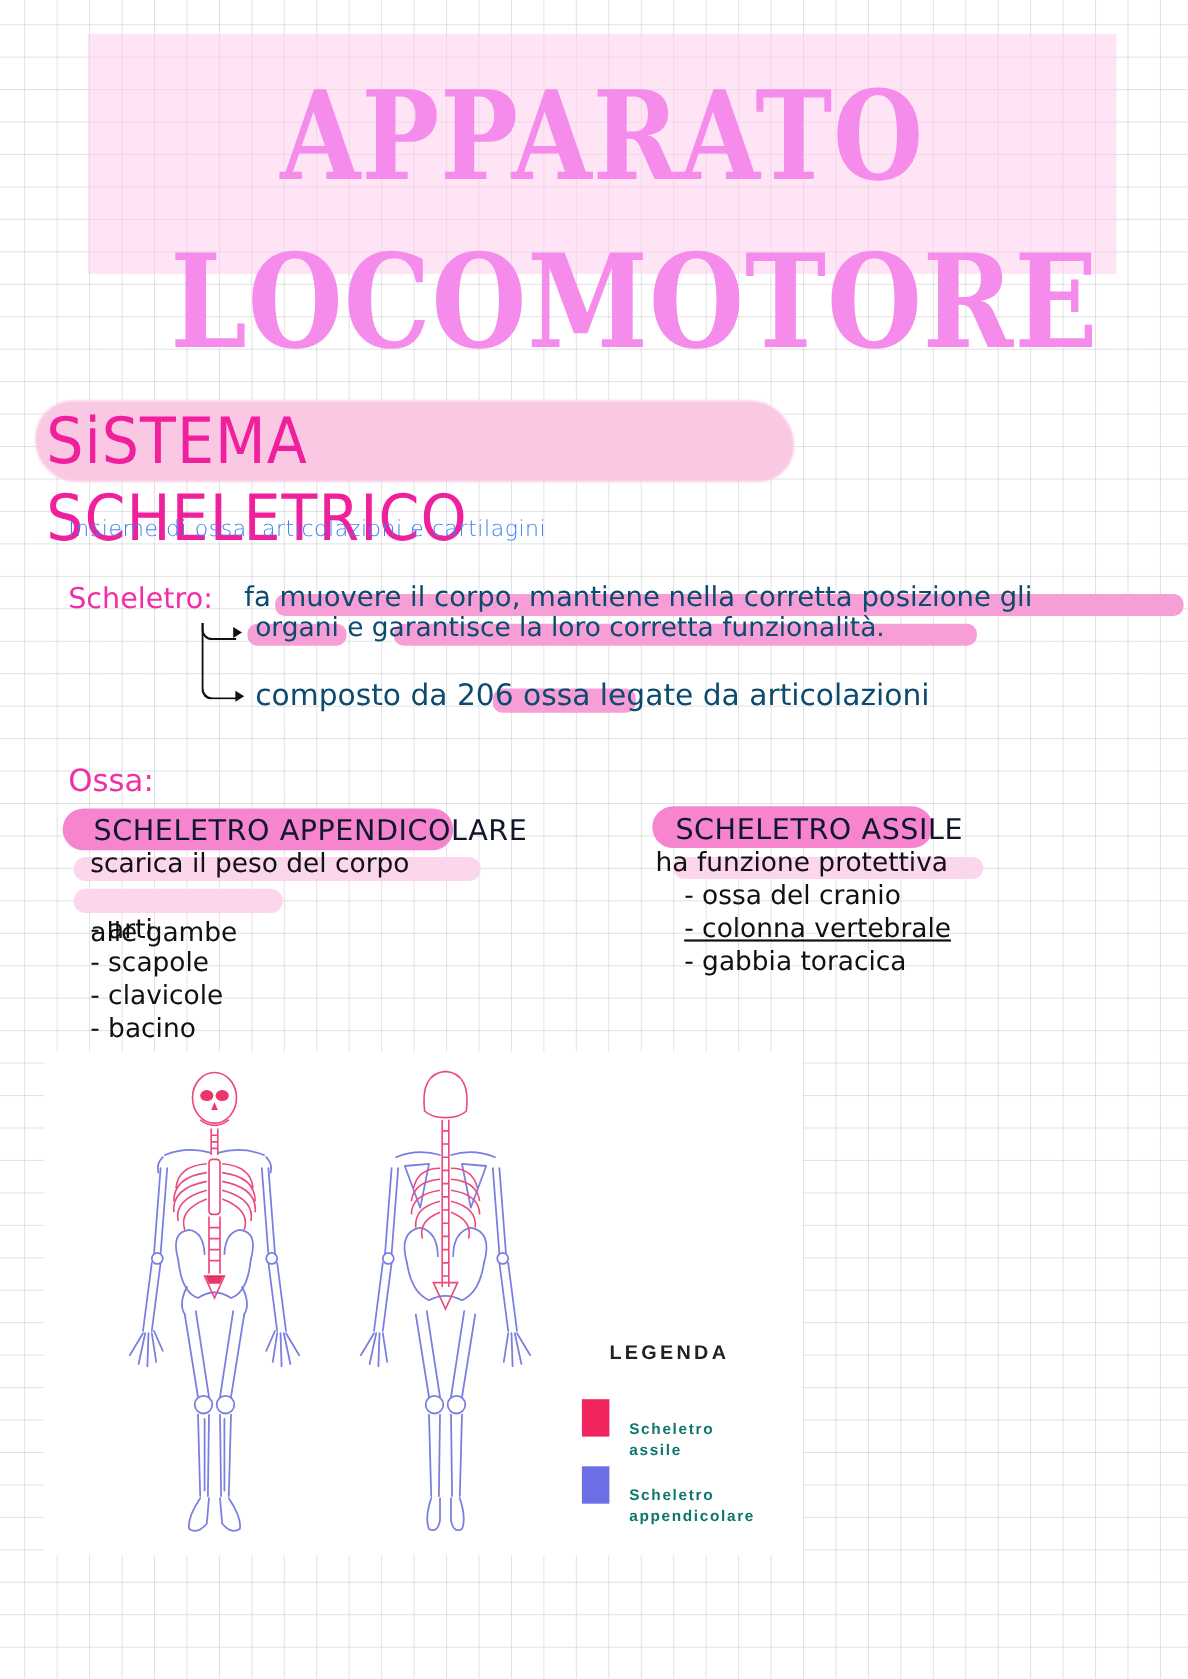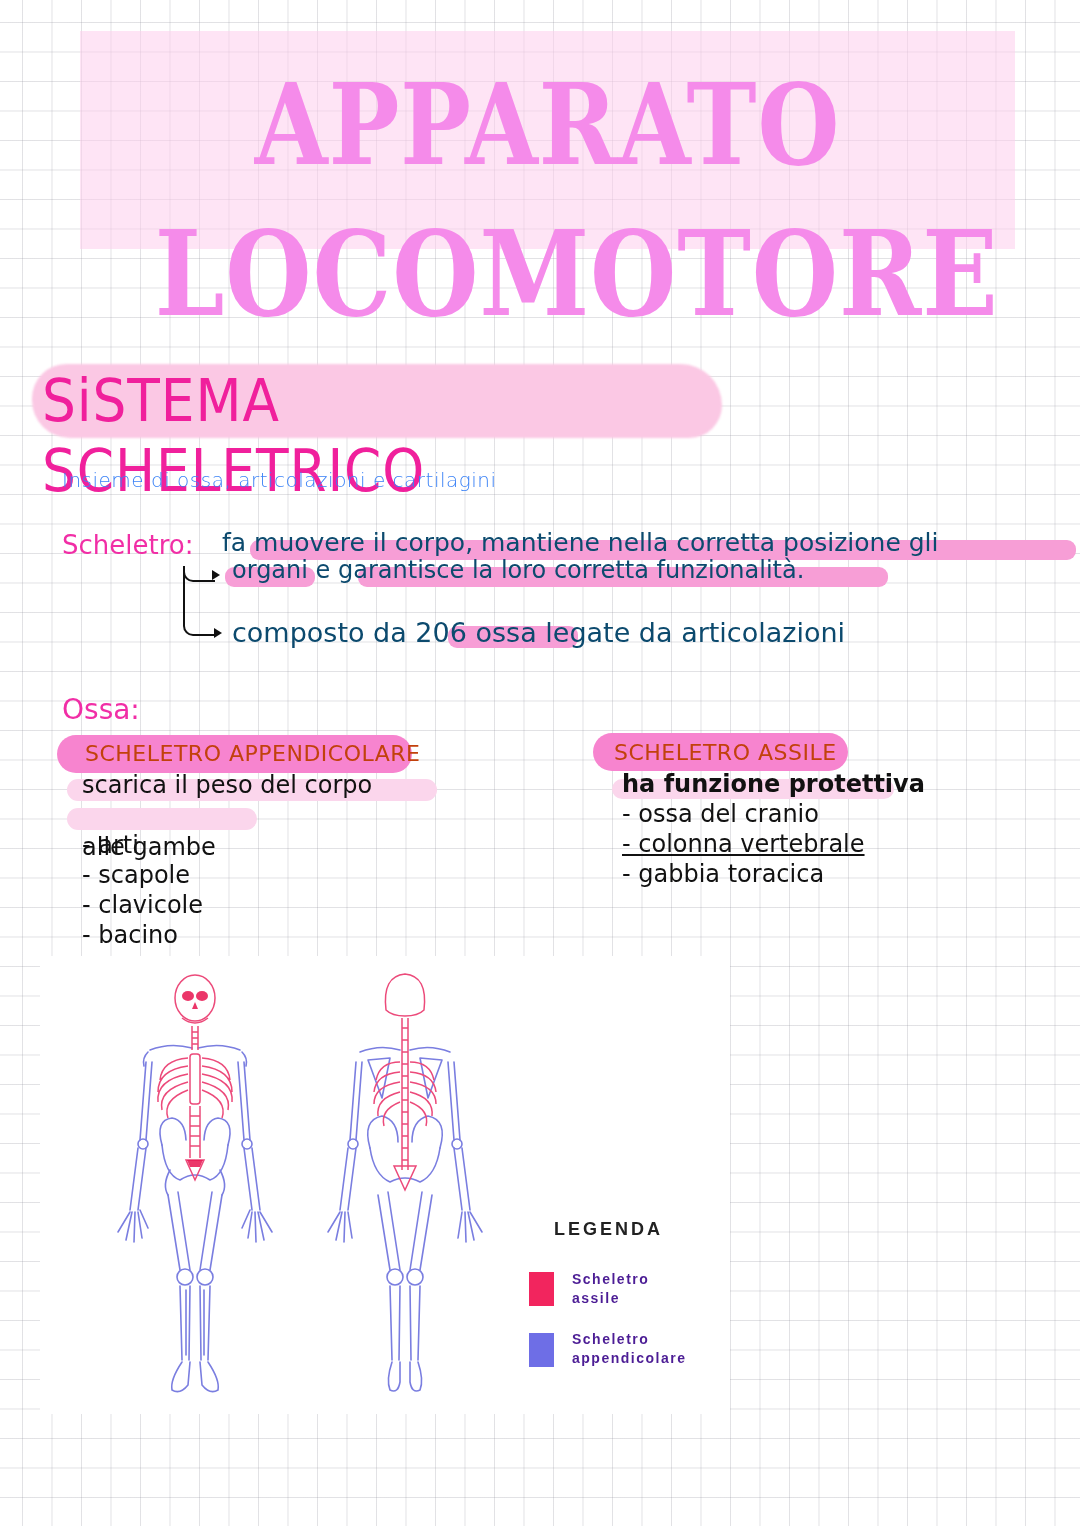--- a/index.html
+++ b/index.html
@@ -70,40 +70,40 @@
     border-top: 5px solid transparent; border-bottom: 5px solid transparent;
     border-left: 8px solid #111;
   }
 
   .ossa-label { left: 62px; top: 693px; font-size: 28px; color: #f12ea6; }
 
   .pill {
     position: absolute; background: #f784cf; border-radius: 20px;
   }
   .pill-text {
-    position: absolute; font-size: 22px; color: #c2410c; letter-spacing: 0.5px; white-space: nowrap;
+    position: absolute; font-size: 26px; color: #0f172a; letter-spacing: 0.5px; white-space: nowrap;
   }
   .soft-hl {
     position: absolute; background: #fbd6ec; border-radius: 12px;
   }
   .list-text { position: absolute; font-size: 24px; color: #111; white-space: nowrap; line-height: 30px; }
 
   
   .image-panel {
     left: 40px; top: 956px; width: 690px; height: 458px; background: #ffffff;
   }
   .legend-title {
     position: absolute; left: 554px; top: 1219px;
     font-family: "Liberation Sans", sans-serif; font-weight: bold;
     font-size: 18px; letter-spacing: 3px; color: #222;
   }
   .legend-swatch { position: absolute; width: 25px; height: 34px; }
   .legend-text {
     position: absolute; font-family: "Liberation Sans", sans-serif;
-    font-weight: bold; font-size: 14px; letter-spacing: 1.5px; line-height: 19px; color: #4c1d95;
+    font-weight: bold; font-size: 14px; letter-spacing: 1.5px; line-height: 19px; color: #0f766e; margin-top: 20px;
   }
 </style>
 </head>
 <body>
 
 <div class="abs title-box">
   <div class="title-line title-l1">APPARATO</div>
   <div class="title-line title-l2">LOCOMOTORE</div>
 </div>
 
@@ -151,21 +151,21 @@
 <div class="list-text" style="left:82px; top:770px;">scarica il peso del corpo</div>
 <div class="list-text" style="left:82px; top:832px;text-align:right;">alle gambe</div>
 <div class="list-text" style="left:82px; top:830px;">- arti</div>
 <div class="list-text" style="left:82px; top:860px;">- scapole</div>
 <div class="list-text" style="left:82px; top:890px;">- clavicole</div>
 <div class="list-text" style="left:82px; top:920px;">- bacino</div>
 
 <div class="pill" style="left:593px; top:733px; width:255px; height:38px;"></div>
 <div class="pill-text" style="left:614px; top:740px;">SCHELETRO ASSILE</div>
 <div class="soft-hl" style="left:612px; top:779px; width:282px; height:20px;"></div>
-<div class="list-text" style="left:622px; top:769px;font-weight:bold;">ha funzione protettiva</div>
+<div class="list-text" style="left:596px; top:769px;">ha funzione protettiva</div>
 <div class="list-text" style="left:622px; top:799px;">- ossa del cranio</div>
 <div class="list-text" style="left:622px; top:829px;text-decoration:underline;">- colonna vertebrale</div>
 <div class="list-text" style="left:622px; top:859px;">- gabbia toracica</div>
 
 <div class="abs image-panel"></div>
 
 <svg class="abs" style="left:100px; top:970px;" width="190" height="440" viewBox="0 0 190 440">
   <g fill="none" stroke="#7a7ee0" stroke-width="1.6" stroke-linecap="round" stroke-linejoin="round">
 
     <path d="M50 80 Q70 72 92 78 M98 78 Q120 72 140 80"></path>

